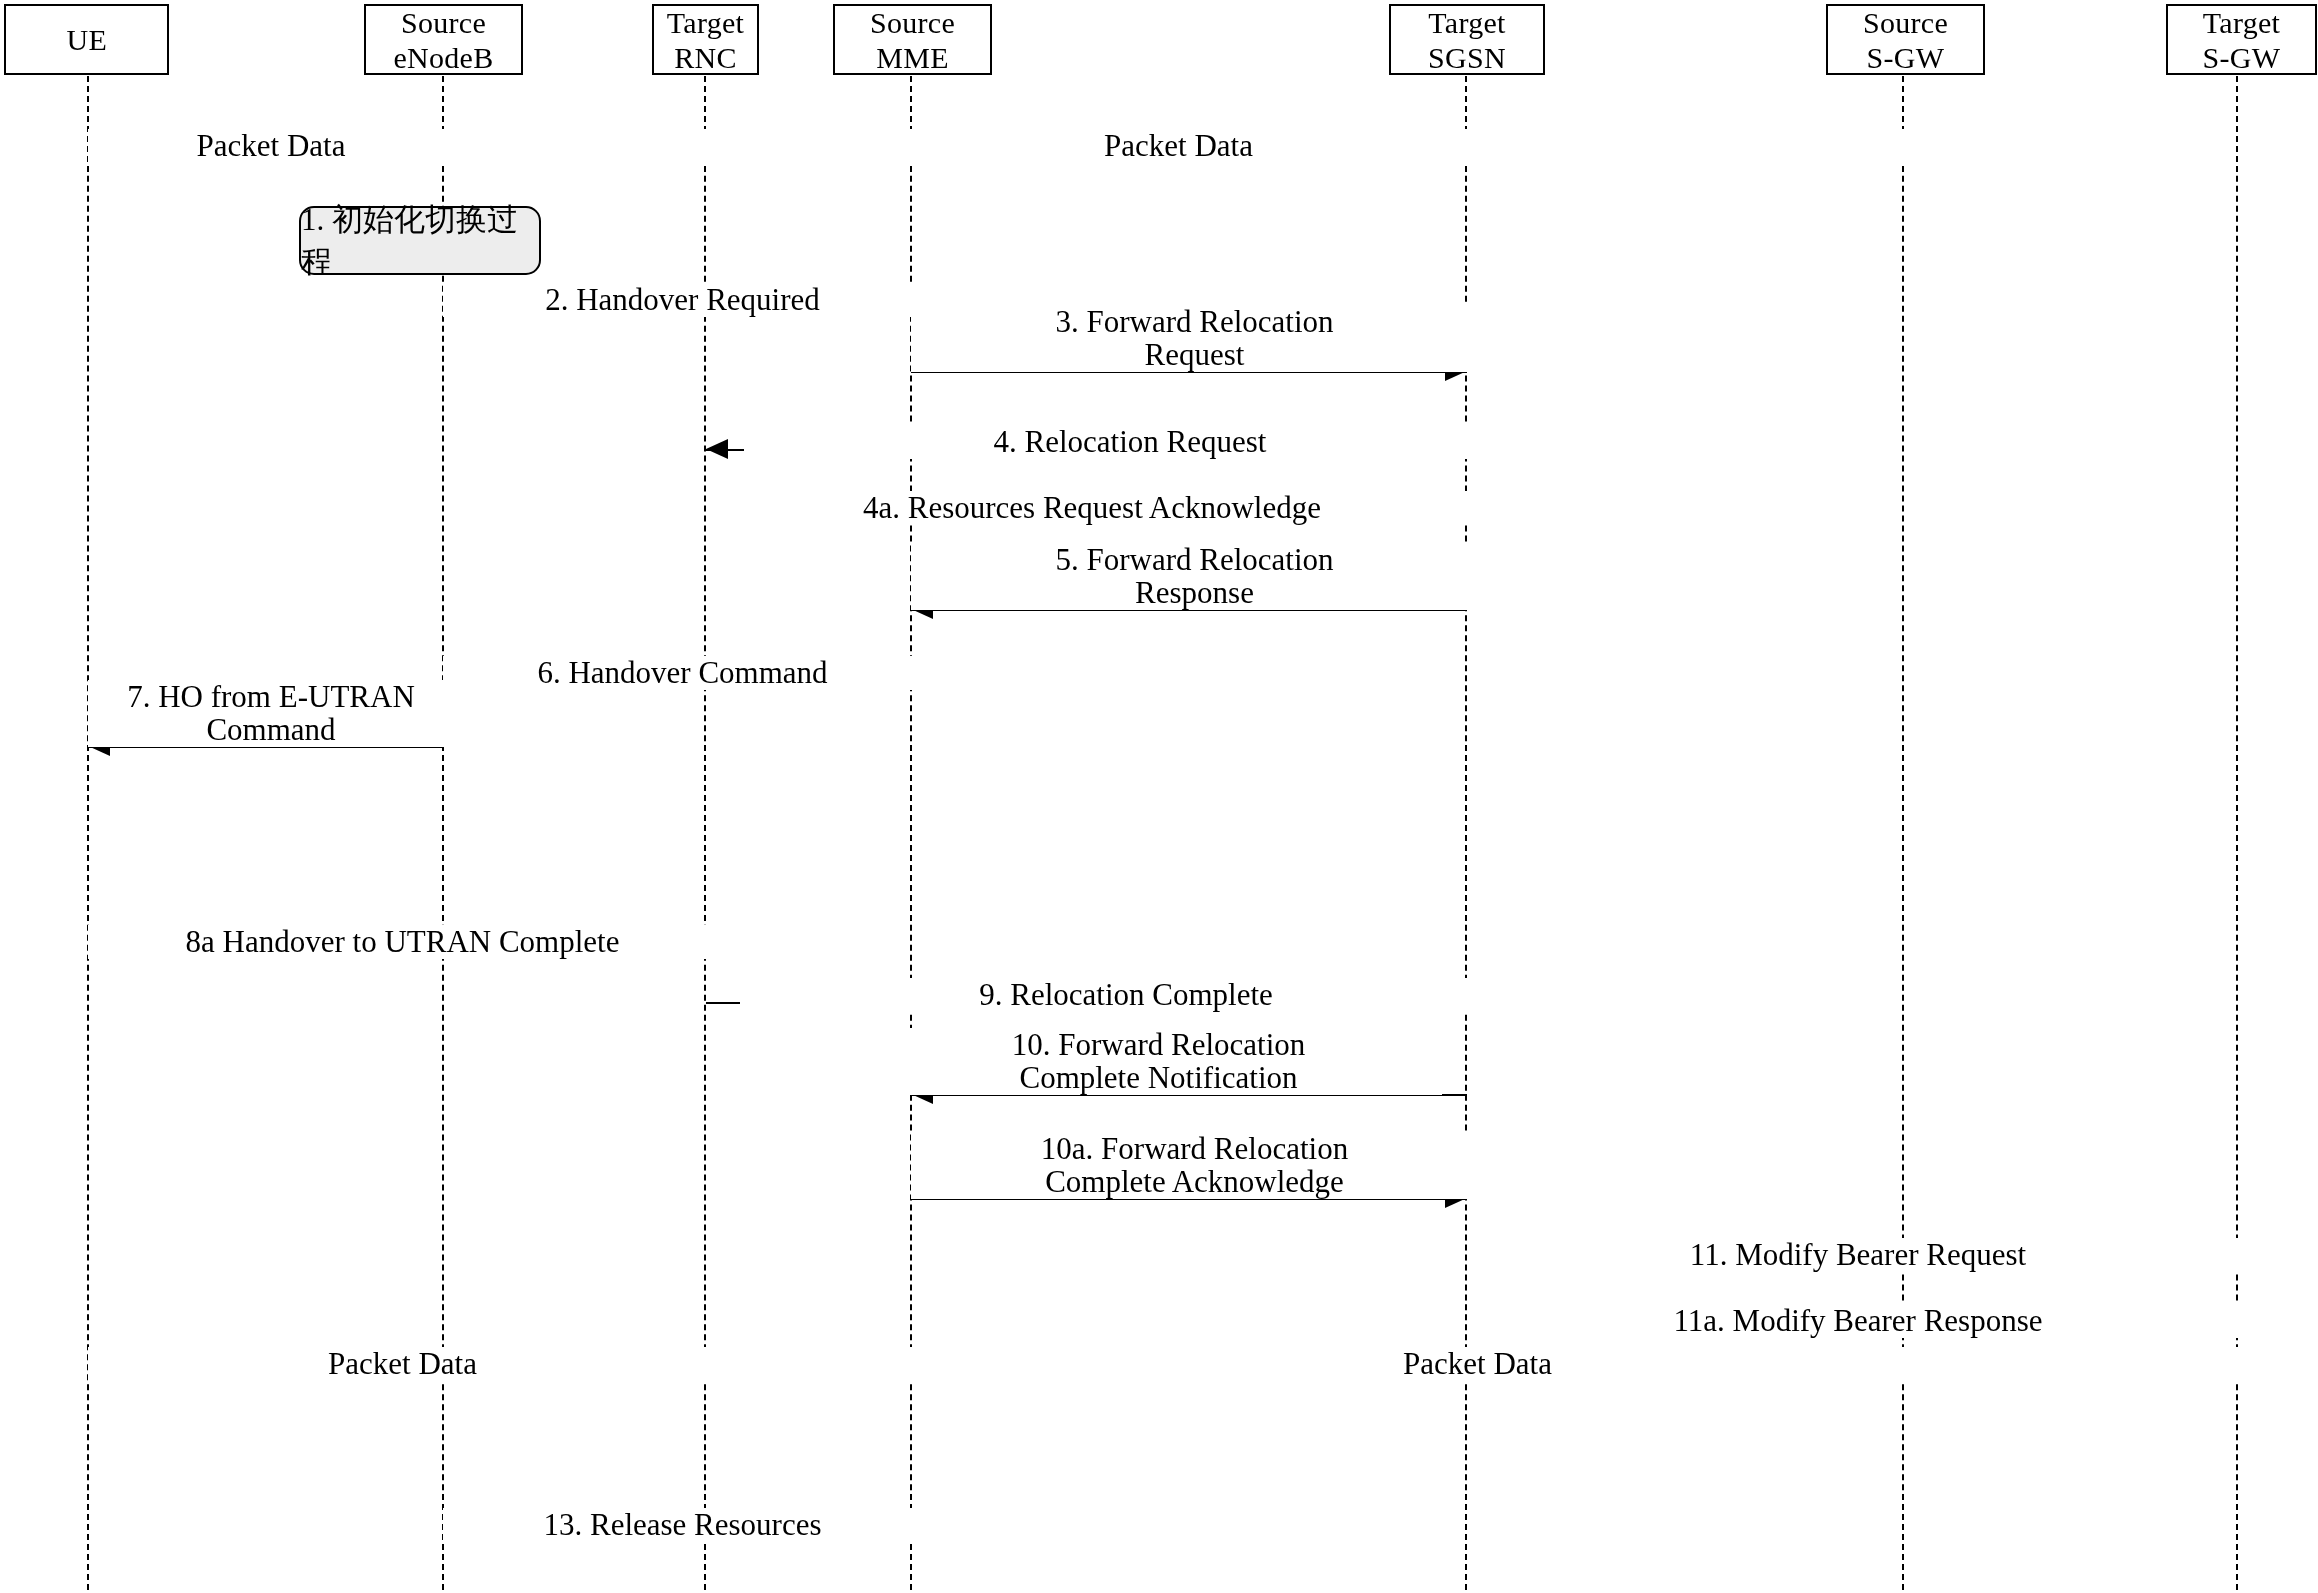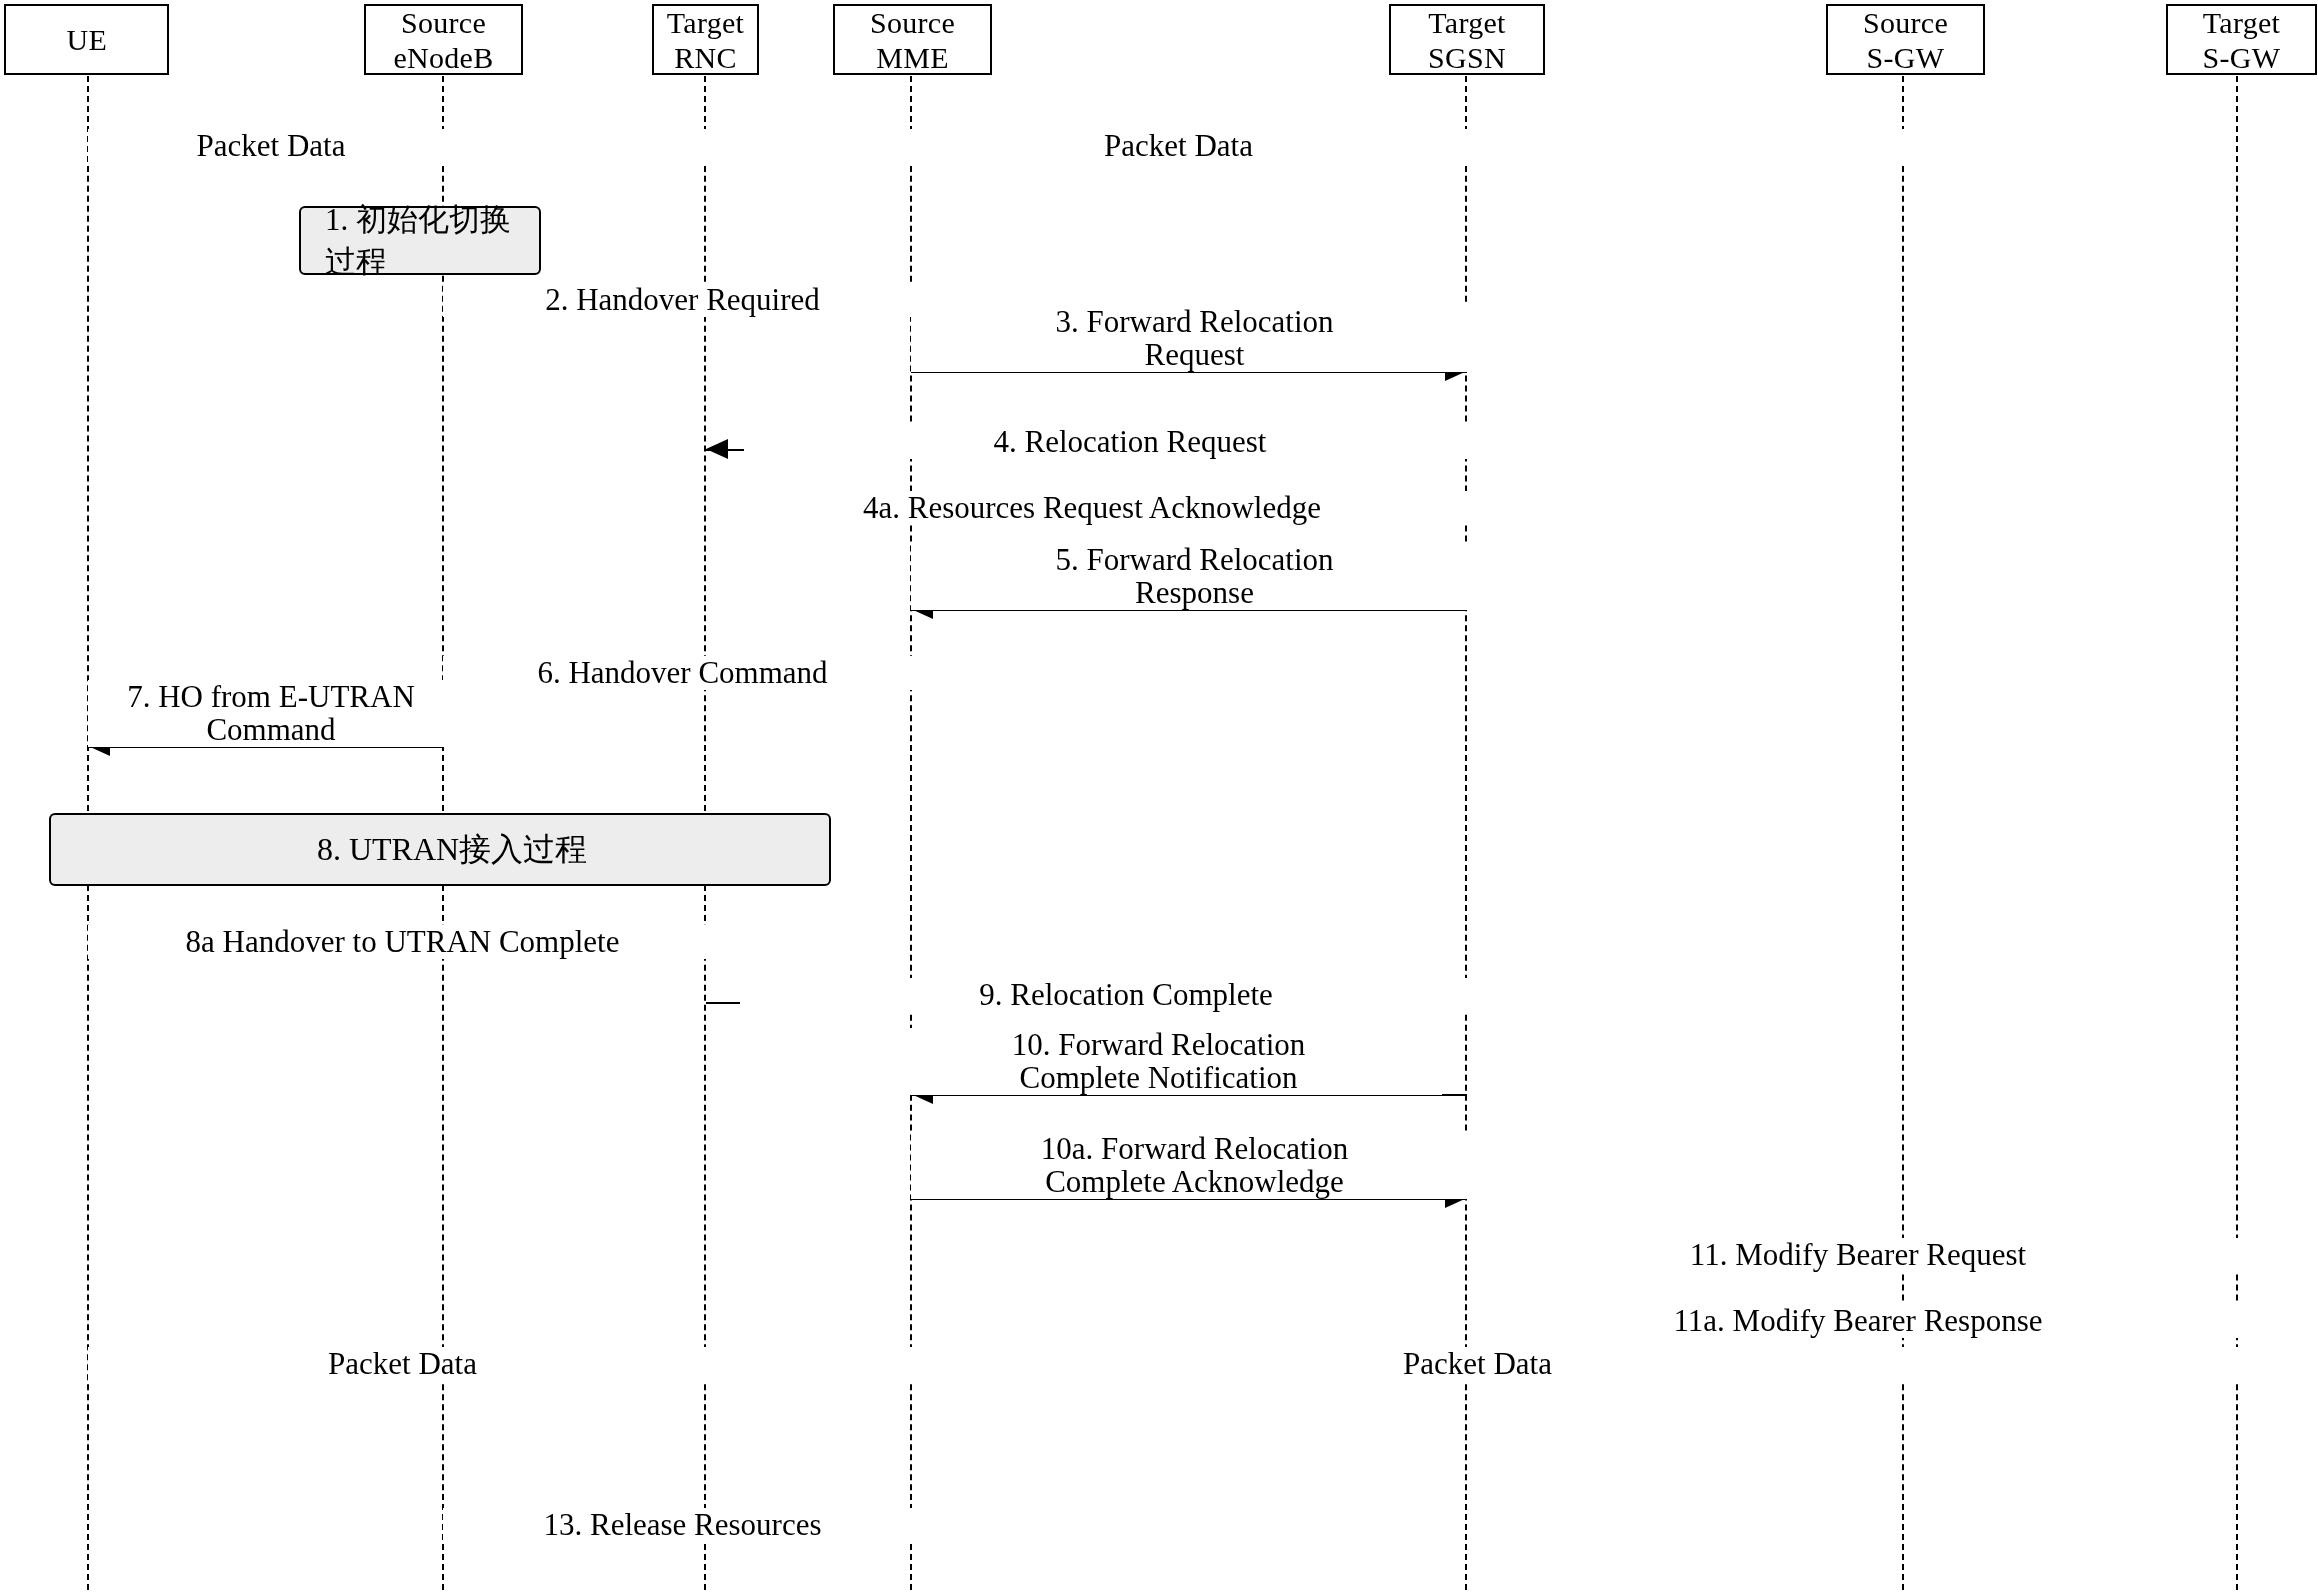--- a/index.html
+++ b/index.html
@@ -20,22 +20,22 @@
   .msgline{position:absolute;top:0;height:0;border-top:2.7px solid #000;}
   .msgline.dotted{border-top:5px dotted #000;}
   .arrowhead{position:absolute;width:0;height:0;}
   .arrowhead.right{border-top:10.4px solid transparent;border-bottom:10.4px solid transparent;border-left:22px solid #000;}
   .arrowhead.left{border-top:10.4px solid transparent;border-bottom:10.4px solid transparent;border-right:22px solid #000;}
   .msglabel{position:absolute;text-align:center;font-size:31px;line-height:1.08;color:#000;
             background:#fff;padding:0 5.5px;white-space:pre-line;}
 
   
   .procbox{position:absolute;box-sizing:border-box;background:#ededed;border:2.7px solid #000;
-           border-radius:6px;display:flex;align-items:center;justify-content:center;
-           font-size:31px;color:#000;padding-left:24px;}
+           border-radius:15px;display:flex;align-items:center;justify-content:center;
+           font-size:31px;color:#000;}
   .procbox.wide{font-size:32px;}
 </style>
 </head>
 <body>
 
 <div id="stage">
     <div class="lifeline" style="left: 87px; top: 76px; height: 1514px;"></div>
     <div class="lifeline" style="left: 442px; top: 76px; height: 1514px;"></div>
     <div class="lifeline" style="left: 704px; top: 76px; height: 1514px;"></div>
     <div class="lifeline" style="left: 910px; top: 76px; height: 1514px;"></div>
@@ -165,17 +165,14 @@
     </div>
     <div class="msg" style="left: 0px; top: 1532px; width: 2319px;">
       <div class="msgline" style="left: 443px; width: 468px;"></div>
       <div class="arrowhead right" style="top: -10.4px; left: 889px;"></div>
       <div class="arrowhead left" style="top: -10.4px; left: 443px;"></div>
       <div class="msglabel" style="left: 443px; width: 468px; top: -23.6px;">13. Release Resources</div>
     </div>
     <div class="procbox" style="left: 299px; top: 206px; width: 242px; height: 69px;">
       <span>1. 初始化切换过程</span>
     </div>
-    <div class="procbox wide" style="left: 49px; top: 813px; width: 782px; height: 73px;">
-      <span>8. UTRAN接入过程</span>
-    </div>
   </div>
 
 
 </body></html>

